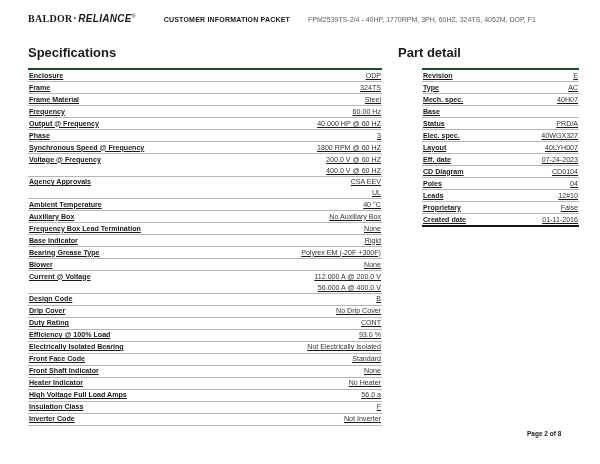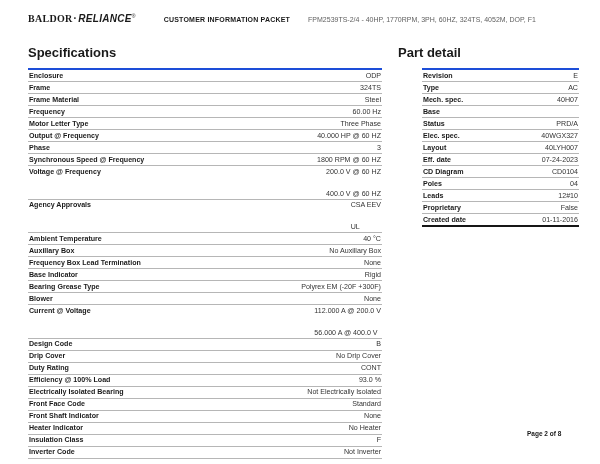--- a/index.html
+++ b/index.html
@@ -18,33 +18,33 @@
   .logo .dot{font-weight:700;padding:0 1px;}
   .logo .reliance{font-style:italic;font-weight:700;}
   .logo .reg{font-size:5px;vertical-align:super;}
   .doc-title{margin-left:28px;font-size:7px;font-weight:700;letter-spacing:.2px;white-space:nowrap;}
   .product{margin-left:18px;font-size:7px;color:#5f5f5f;white-space:nowrap;}
   
   .col{position:absolute;top:43px;}
   .col-left{left:28px;width:354px;}
   .col-right{left:398px;width:181px;}
   .section-title{font-size:13px;font-weight:700;padding:2px 0 8px 0;}
-  .dtable{border-top:2px solid #1d4ed8;}
+  .dtable{border-top:2px solid #14532d;text-decoration:underline;}
   .dtable.thick-bottom{border-bottom:2px solid #161616;margin-left:24px;}
   .trow{
     display:flex;justify-content:space-between;align-items:flex-start;
     border-bottom:1px solid #b6b6b6;
     padding:1.5px 1px 1px 1px;
     min-height:8.5px;
   }
   .dtable.thick-bottom .trow:last-child{border-bottom:none;}
   .tlabel{font-size:7.1px;font-weight:700;line-height:8px;padding-right:8px;}
-  .tvalue{font-size:7.1px;color:#333;line-height:8px;}
+  .tvalue{font-size:7.1px;color:#333;text-align:right;line-height:8px;}
   .tvalue div{min-height:8px;}
-  .tvalue div + div{margin-top:14px;}
+  .tvalue div + div{margin-top:3px;}
   
   .footer{position:absolute;left:527px;top:430px;font-size:6.5px;font-weight:700;}
 </style>
 </head>
 <body>
 
 <div class="page">
 
   <div class="header">
     <span class="logo"><span class="baldor">BALDOR</span><span class="dot">·</span><span class="reliance">RELIANCE</span><span class="reg">®</span></span>
@@ -73,26 +73,20 @@
             <div>Steel</div>
           </span>
         </div>
         <div class="trow">
           <span class="tlabel">Frequency</span>
           <span class="tvalue">
             <div>60.00 Hz</div>
           </span>
         </div>
         <div class="trow">
-          <span class="tlabel">Motor Letter Type</span>
-          <span class="tvalue">
-            <div>Three Phase</div>
-          </span>
-        </div>
-        <div class="trow">
           <span class="tlabel">Output @ Frequency</span>
           <span class="tvalue">
             <div>40.000 HP @ 60 HZ</div>
           </span>
         </div>
         <div class="trow">
           <span class="tlabel">Phase</span>
           <span class="tvalue">
             <div>3</div>
           </span>
@@ -199,20 +193,26 @@
         <div class="trow">
           <span class="tlabel">Front Shaft Indicator</span>
           <span class="tvalue">
             <div>None</div>
           </span>
         </div>
         <div class="trow">
           <span class="tlabel">Heater Indicator</span>
           <span class="tvalue">
             <div>No Heater</div>
+          </span>
+        </div>
+        <div class="trow">
+          <span class="tlabel">High Voltage Full Load Amps</span>
+          <span class="tvalue">
+            <div>56.0 a</div>
           </span>
         </div>
         <div class="trow">
           <span class="tlabel">Insulation Class</span>
           <span class="tvalue">
             <div>F</div>
           </span>
         </div>
         <div class="trow">
           <span class="tlabel">Inverter Code</span>

